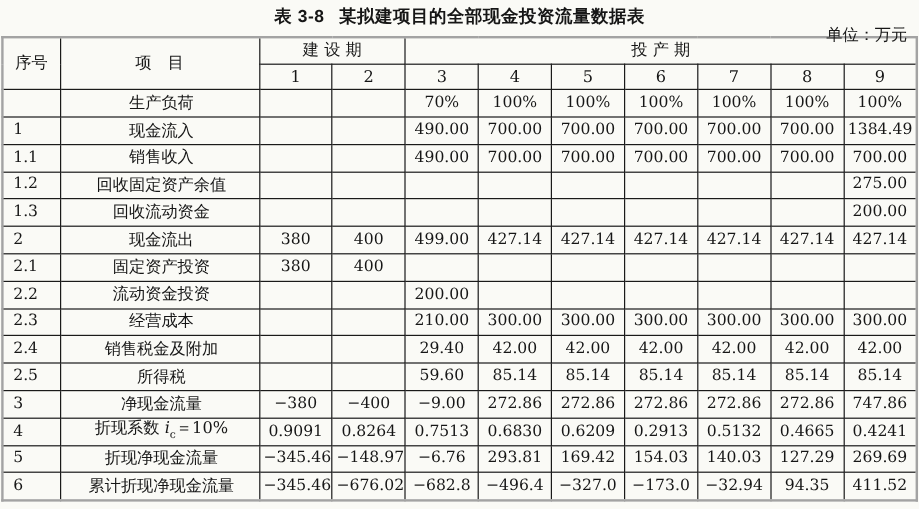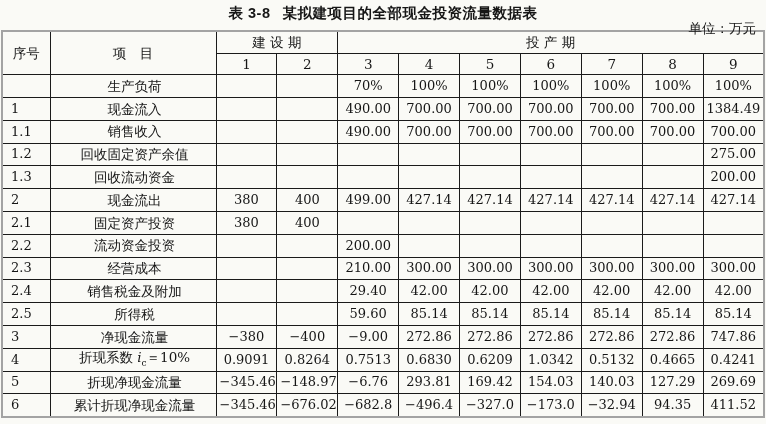--- a/index.html
+++ b/index.html
@@ -245,21 +245,21 @@
         <td>747.86</td>
       </tr>
       <tr>
         <td class="seq">4</td>
         <td class="item"><span>折现系数 </span><span class="var">i</span><sub>c</sub><span>＝10%</span></td>
         <td>0.9091</td>
         <td>0.8264</td>
         <td>0.7513</td>
         <td>0.6830</td>
         <td>0.6209</td>
-        <td>1.0342</td>
+        <td>0.2913</td>
         <td>0.5132</td>
         <td>0.4665</td>
         <td>0.4241</td>
       </tr>
       <tr>
         <td class="seq">5</td>
         <td class="item">折现净现金流量</td>
         <td>−345.46</td>
         <td>−148.97</td>
         <td>−6.76</td>

